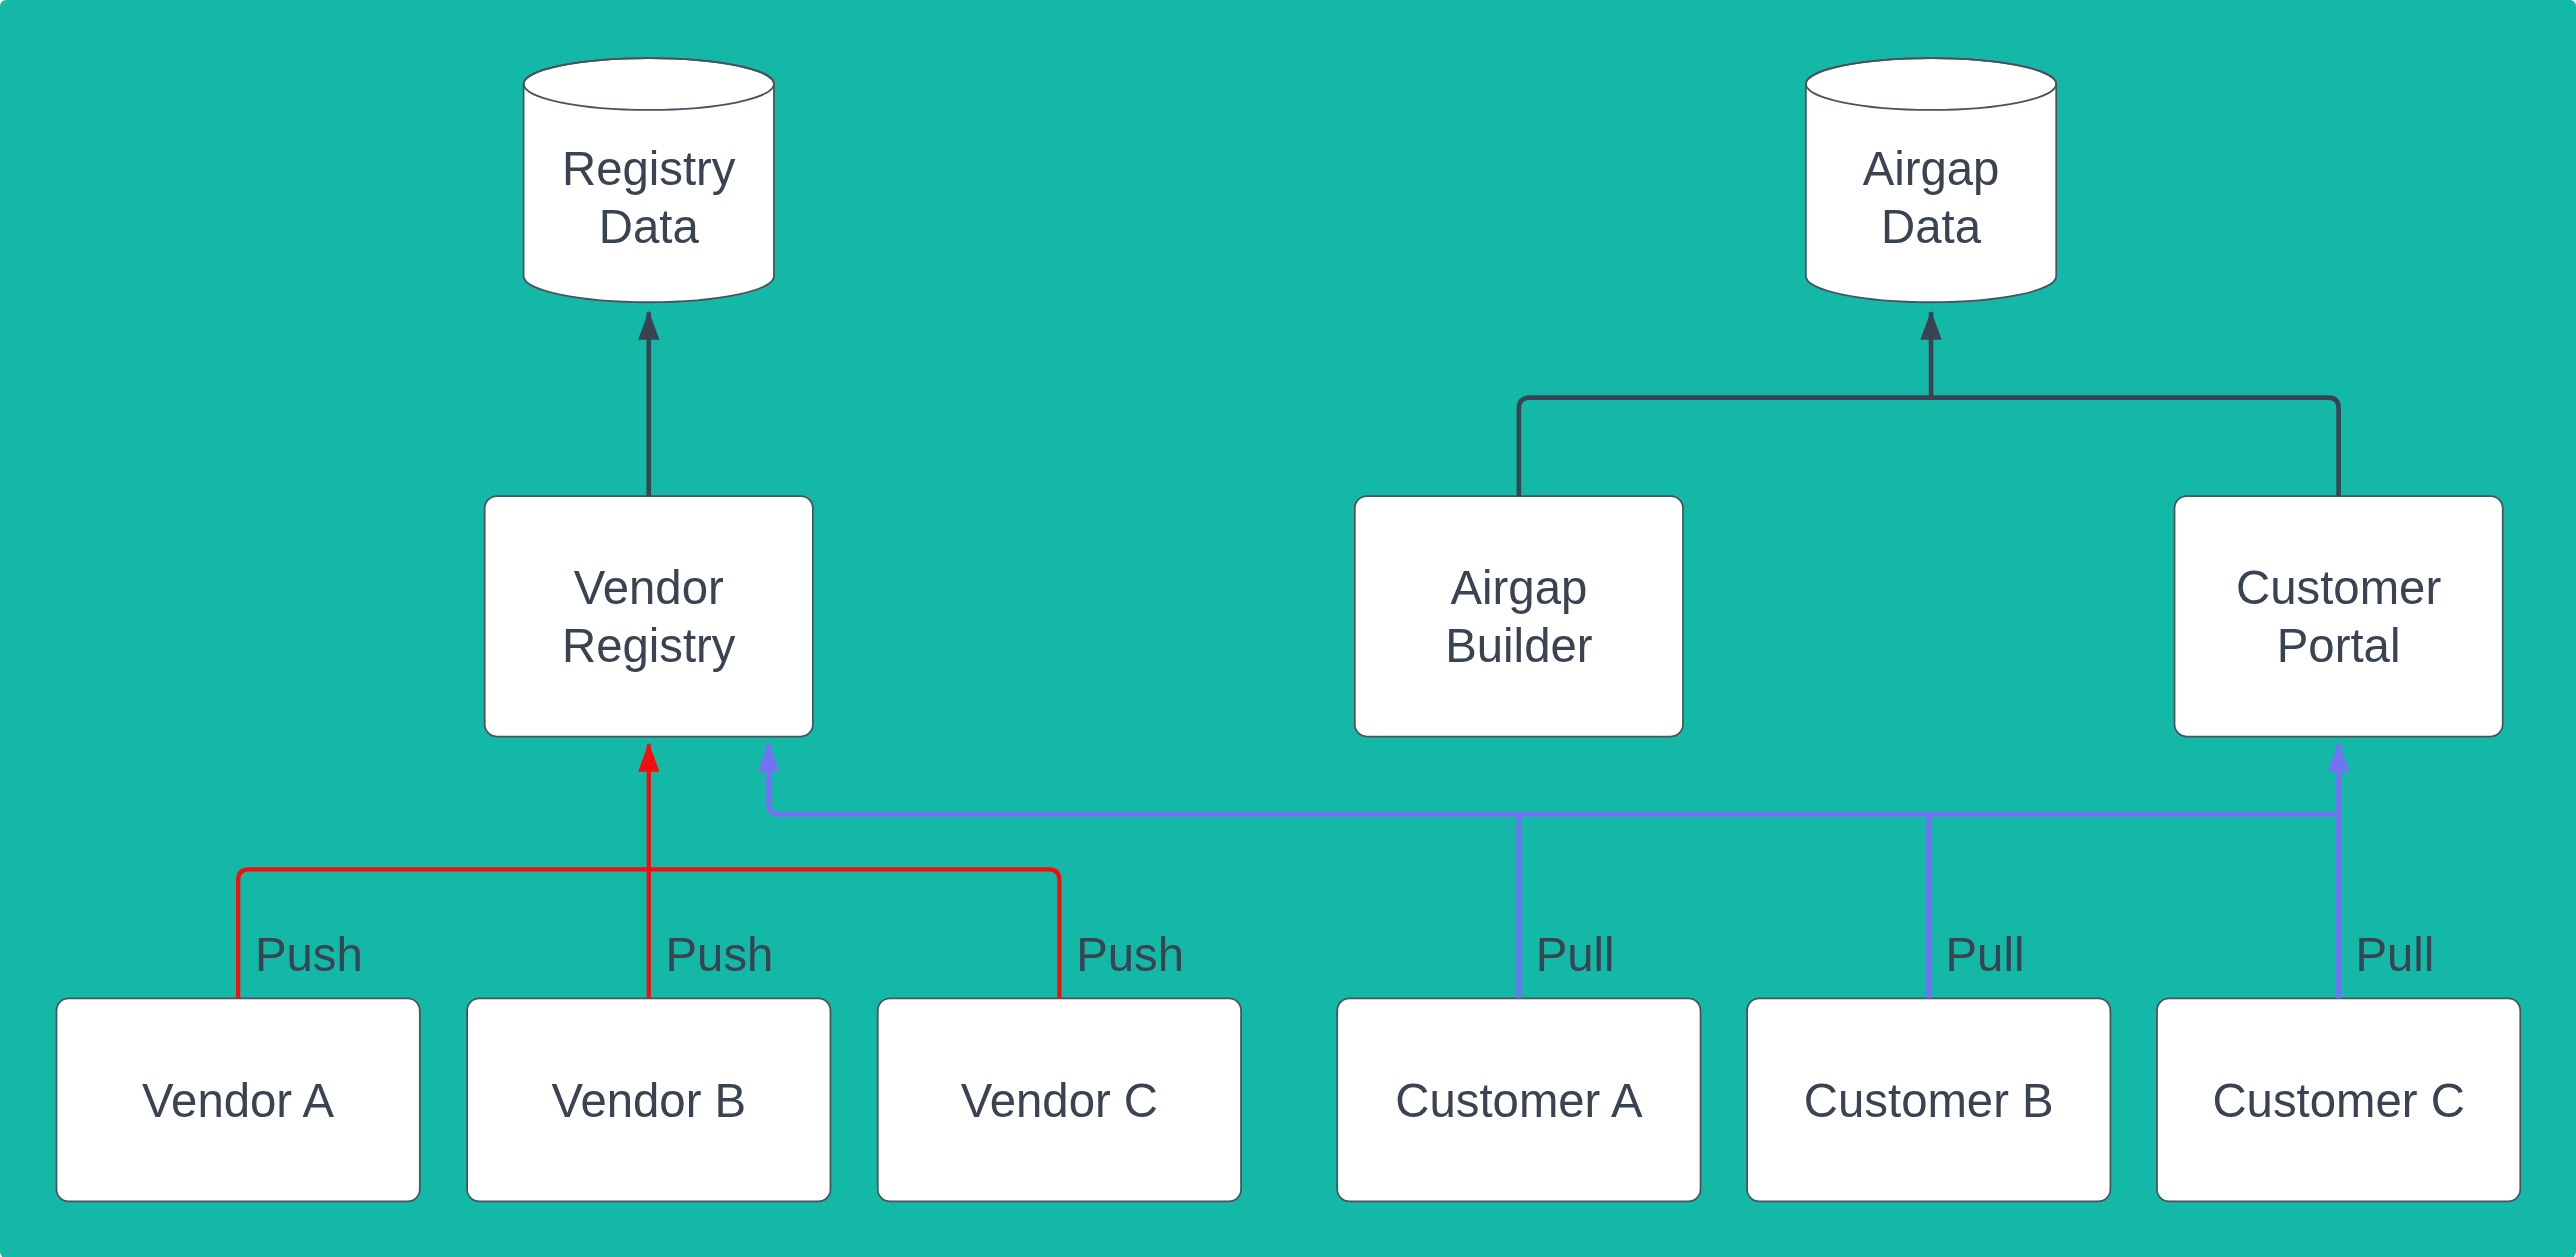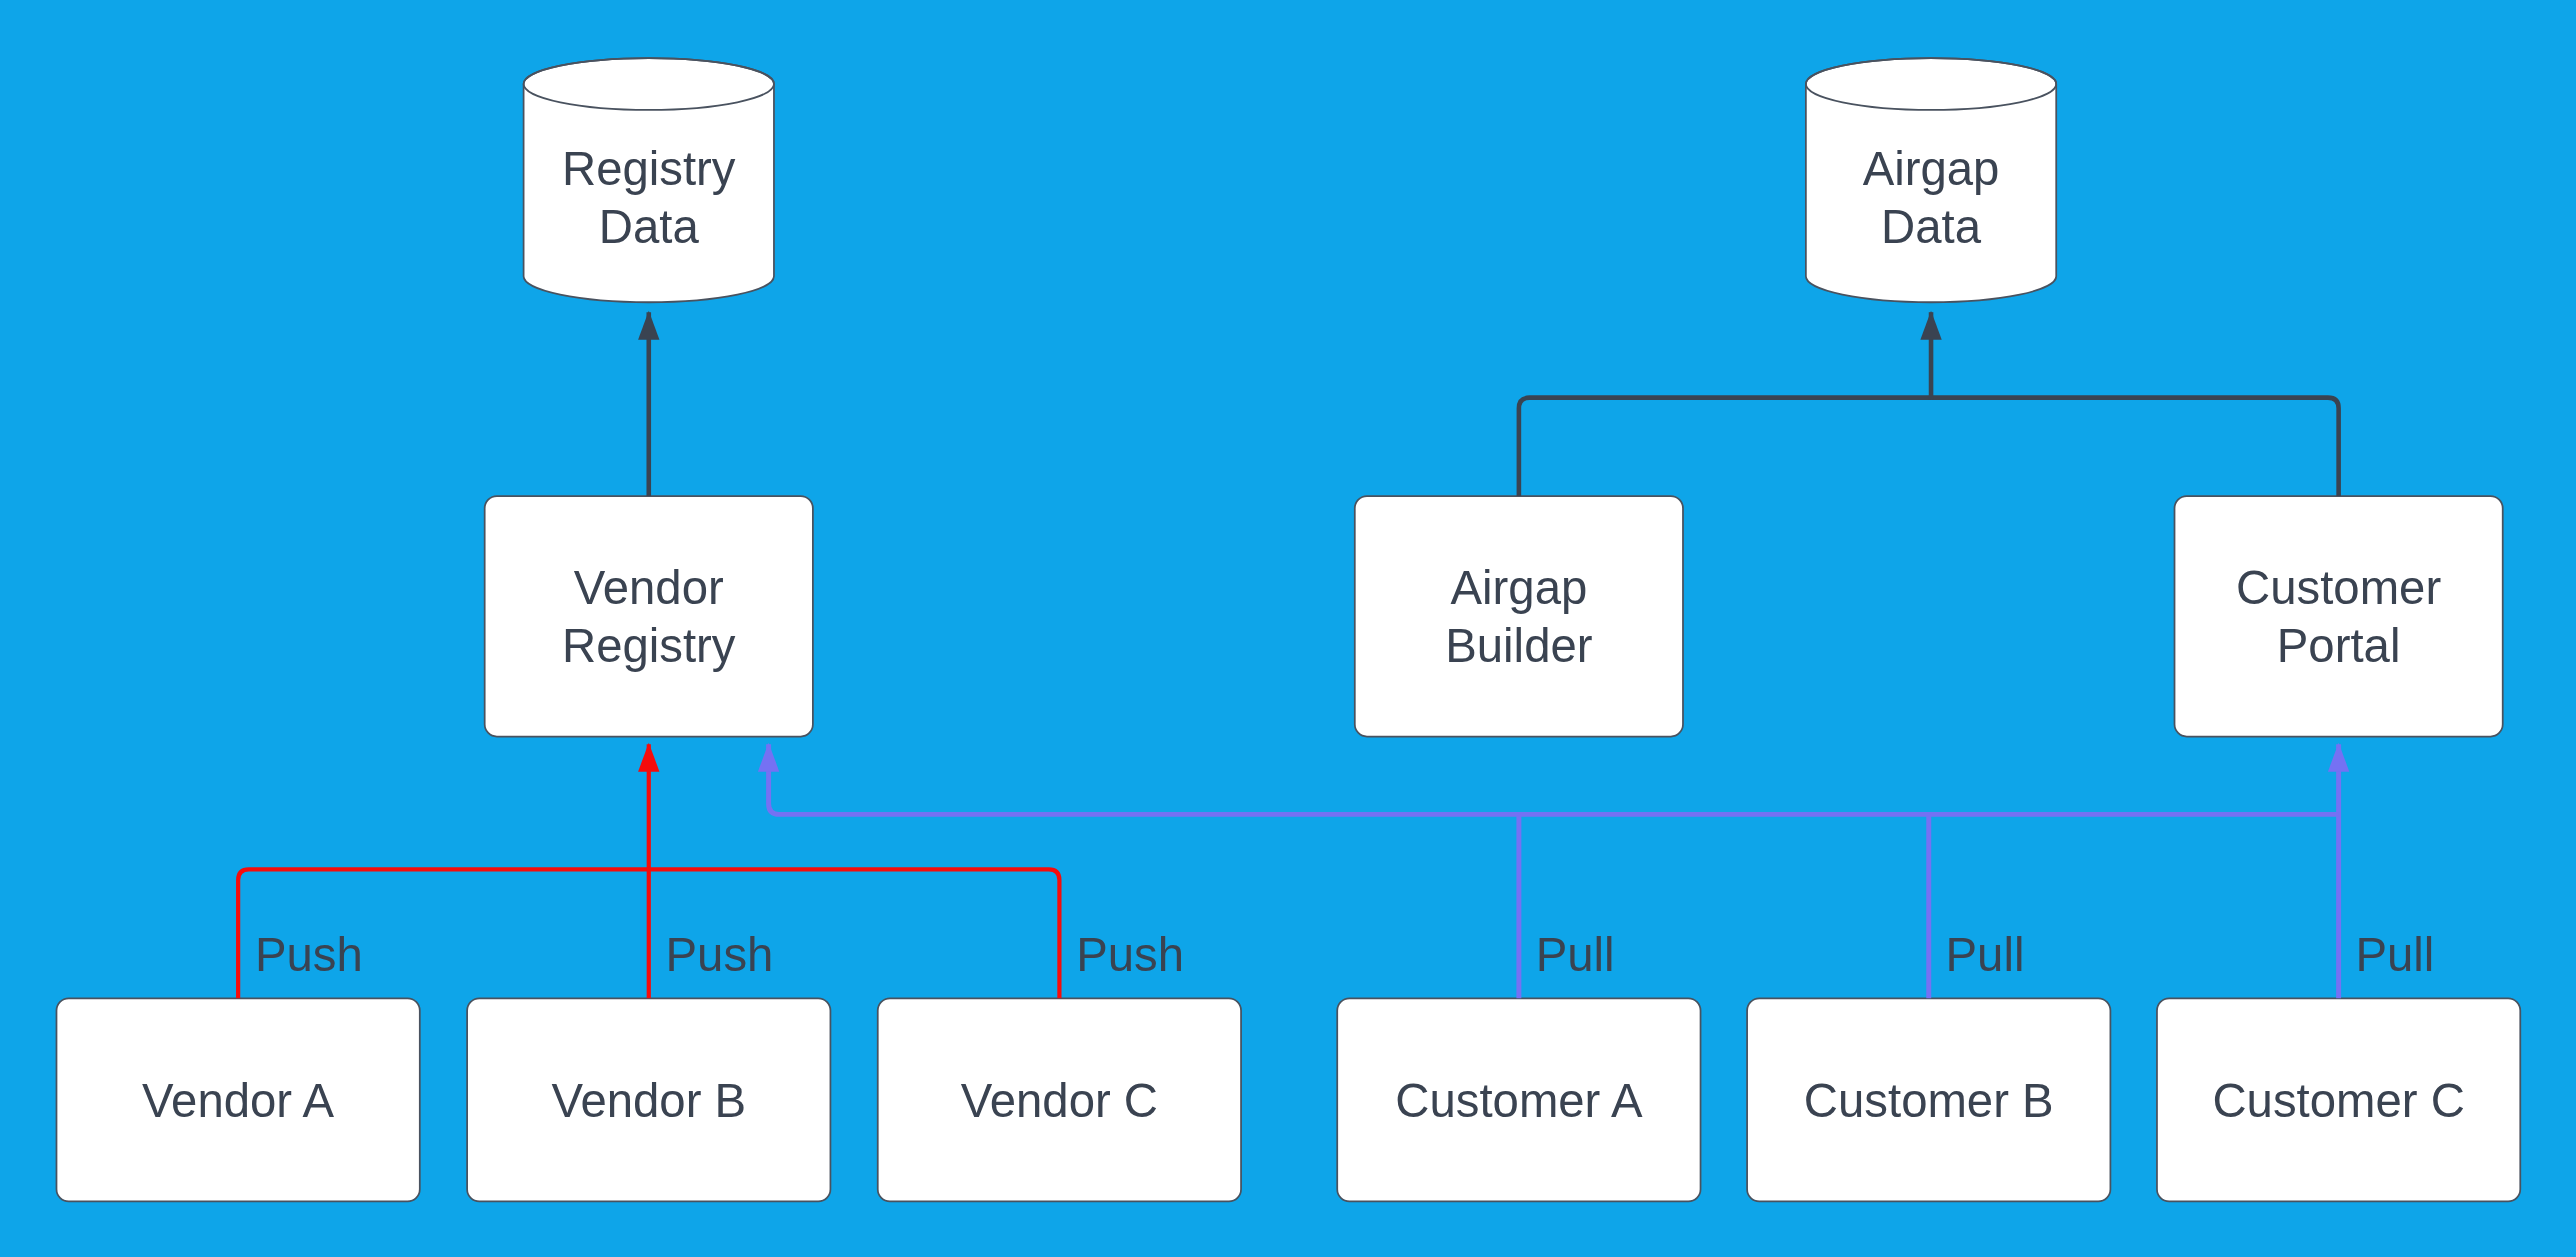--- a/index.html
+++ b/index.html
@@ -2,21 +2,22 @@
 <html style="font-size:12.2px"><head>
 <meta charset="utf-8">
 <style>
   html, body {
     margin: 0;
     padding: 0;
     background: #ffffff;
   }
   .canvas {
     width: 100%;
-    background: #0ea5e9;
+    background: #14b8a6;
+    border-radius: 6px;
   }
   svg {
     display: block;
     width: 100%;
     height: auto;
   }
   text {
     font-family: "Liberation Sans", "DejaVu Sans", sans-serif;
     font-weight: 400;
   }

